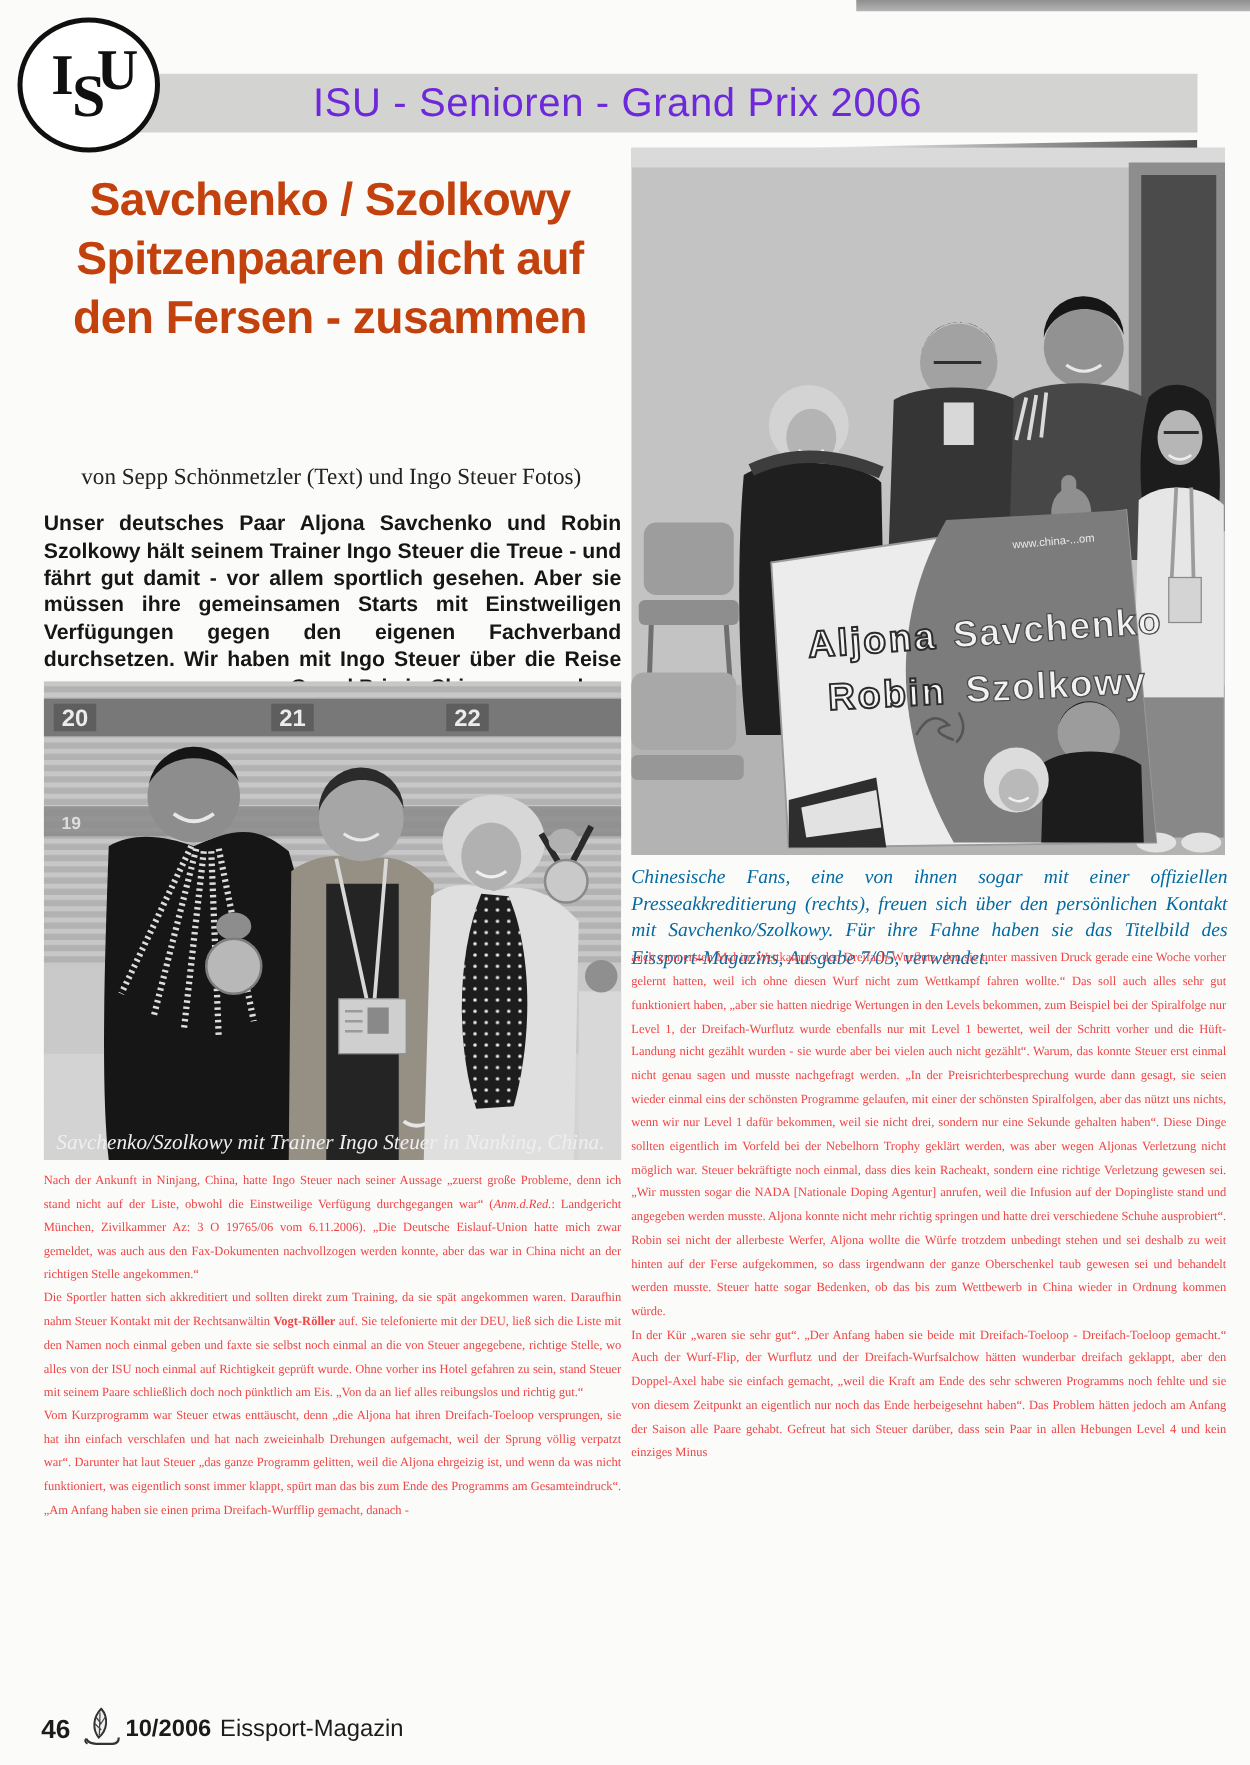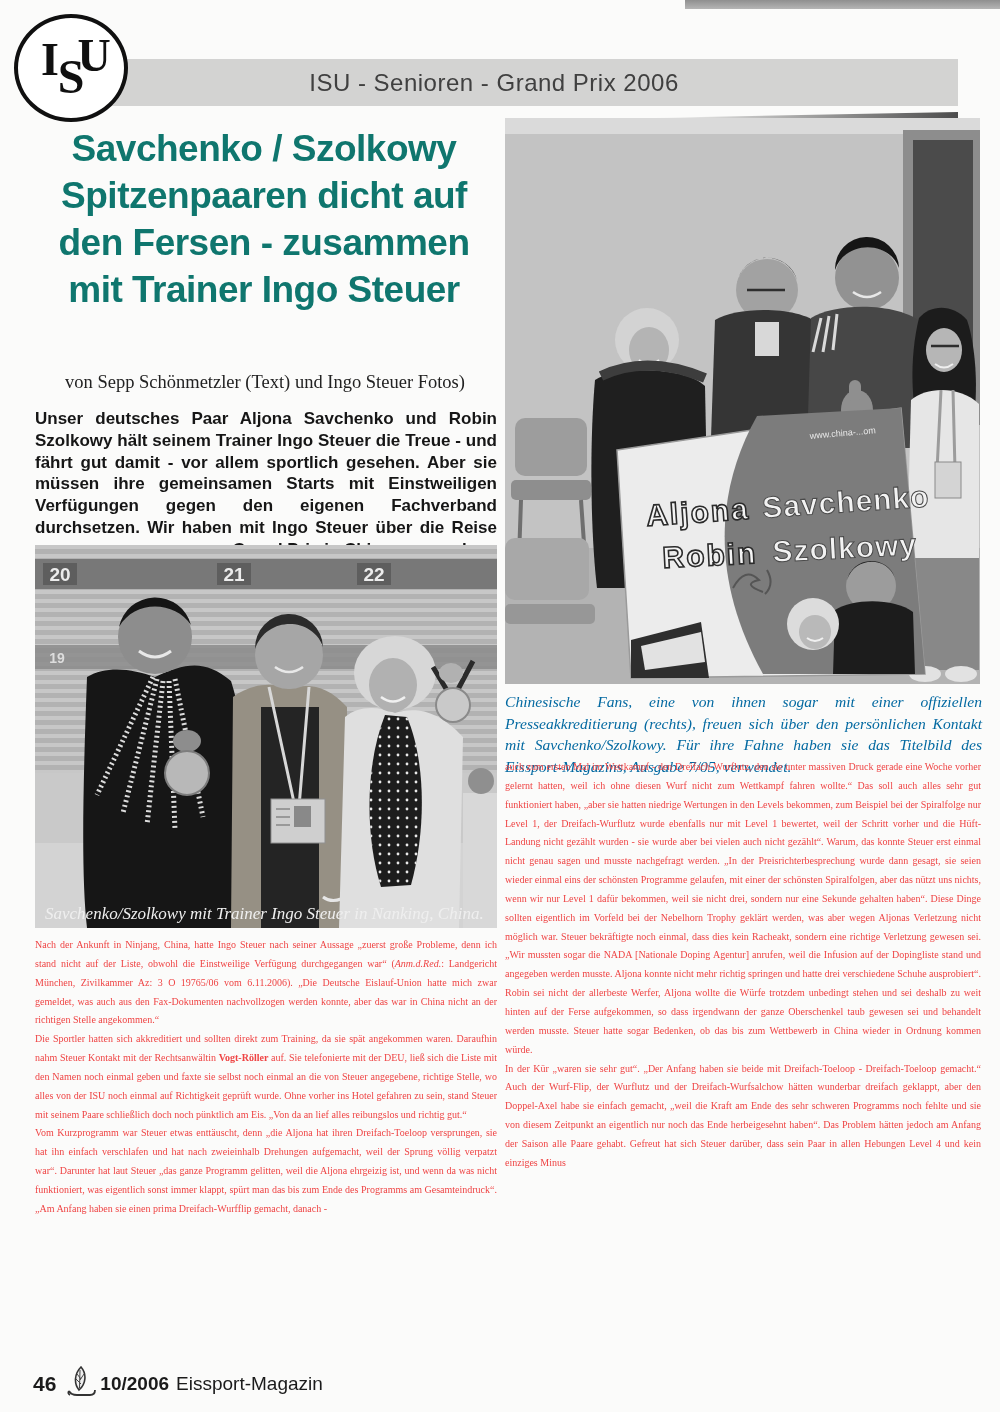--- a/index.html
+++ b/index.html
@@ -3,30 +3,30 @@
 <meta charset="utf-8">
 <style>
   html,body{margin:0;padding:0;background:#e9e9e7;}
   .page{position:relative;width:1000px;height:1412px;background:#fbfbfa;overflow:hidden;
         font-family:"Liberation Serif",serif;color:#1c1c1c;}
   
   .topband{position:absolute;left:685px;top:0;width:315px;height:9px;
            background:linear-gradient(to bottom,#8f8f8f,#b5b5b5);}
   .headerbar{position:absolute;left:30px;top:59px;width:928px;height:47px;background:#d3d3d2;
              display:flex;align-items:center;justify-content:center;}
-  .headerbar span{font-family:"Liberation Sans",sans-serif;font-size:24px;color:#404040;letter-spacing:.5px;}
+  .headerbar span{font-family:"Liberation Sans",sans-serif;font-size:32px;color:#6d28d9;letter-spacing:.5px;}
   .wedge{position:absolute;left:650px;top:112px;width:308px;height:14px;
          background:linear-gradient(to right,rgba(110,110,110,0),#4c4c4c);
          clip-path:polygon(0 42%,100% 0,100% 100%,0 60%);}
   .isulogo{position:absolute;left:14px;top:14px;width:106px;height:100px;background:#fff;
            border:4px solid #101010;border-radius:50%;display:flex;align-items:center;justify-content:center;}
   
-  .headline{position:absolute;left:28px;top:125px;width:472px;text-align:center;
+  .headline{position:absolute;left:28px;top:136px;width:472px;text-align:center;
             font-family:"Liberation Sans",sans-serif;font-weight:bold;font-size:37px;
-            line-height:47px;color:#0f766e;letter-spacing:-0.5px;}
+            line-height:47px;color:#c2410c;letter-spacing:-0.5px;}
   .byline{position:absolute;left:30px;top:372px;width:470px;text-align:center;
           font-size:18.5px;color:#222;}
   .lead{position:absolute;left:35px;top:408px;width:462px;
         font-family:"Liberation Sans",sans-serif;font-weight:bold;font-size:17px;
         line-height:21.8px;text-align:justify;text-align-last:right;color:#161616;}
   
   .photoL{position:absolute;left:35px;top:545px;width:410px;height:383px;}
   .photoR{position:absolute;left:505px;top:118px;width:475px;height:566px;}
   .photoL svg,.photoR svg{display:block;}
   
@@ -62,21 +62,20 @@
       <text x="27" y="52" font-family="Liberation Serif, serif" font-weight="bold" font-size="46" fill="#101010" text-anchor="middle">I</text>
       <text x="48" y="70" font-family="Liberation Serif, serif" font-weight="bold" font-size="48" fill="#101010" text-anchor="middle">S</text>
       <text x="71" y="48" font-family="Liberation Serif, serif" font-weight="bold" font-size="46" fill="#101010" text-anchor="middle">U</text>
     </svg>
   </div>
 
   <div class="headline">
     <div>Savchenko / Szolkowy</div>
     <div>Spitzenpaaren dicht auf</div>
     <div>den Fersen - zusammen</div>
-    <div>mit Trainer Ingo Steuer</div>
   </div>
 
   <div class="byline">von Sepp Schönmetzler (Text) und Ingo Steuer Fotos)</div>
 
   <div class="lead">Unser deutsches Paar Aljona Savchenko und Robin Szolkowy hält seinem Trainer Ingo Steuer die Treue - und fährt gut damit - vor allem sportlich gesehen. Aber sie müssen ihre gemeinsamen Starts mit Einstweiligen Verfügungen gegen den eigenen Fachverband durchsetzen. Wir haben mit Ingo Steuer über die Reise zum Grand Prix in China gesprochen.</div>
 
   <div class="photoL">
     <svg width="462" height="383" viewBox="0 0 462 383">
       <defs>
         <pattern id="rows" width="462" height="9" patternUnits="userSpaceOnUse">

